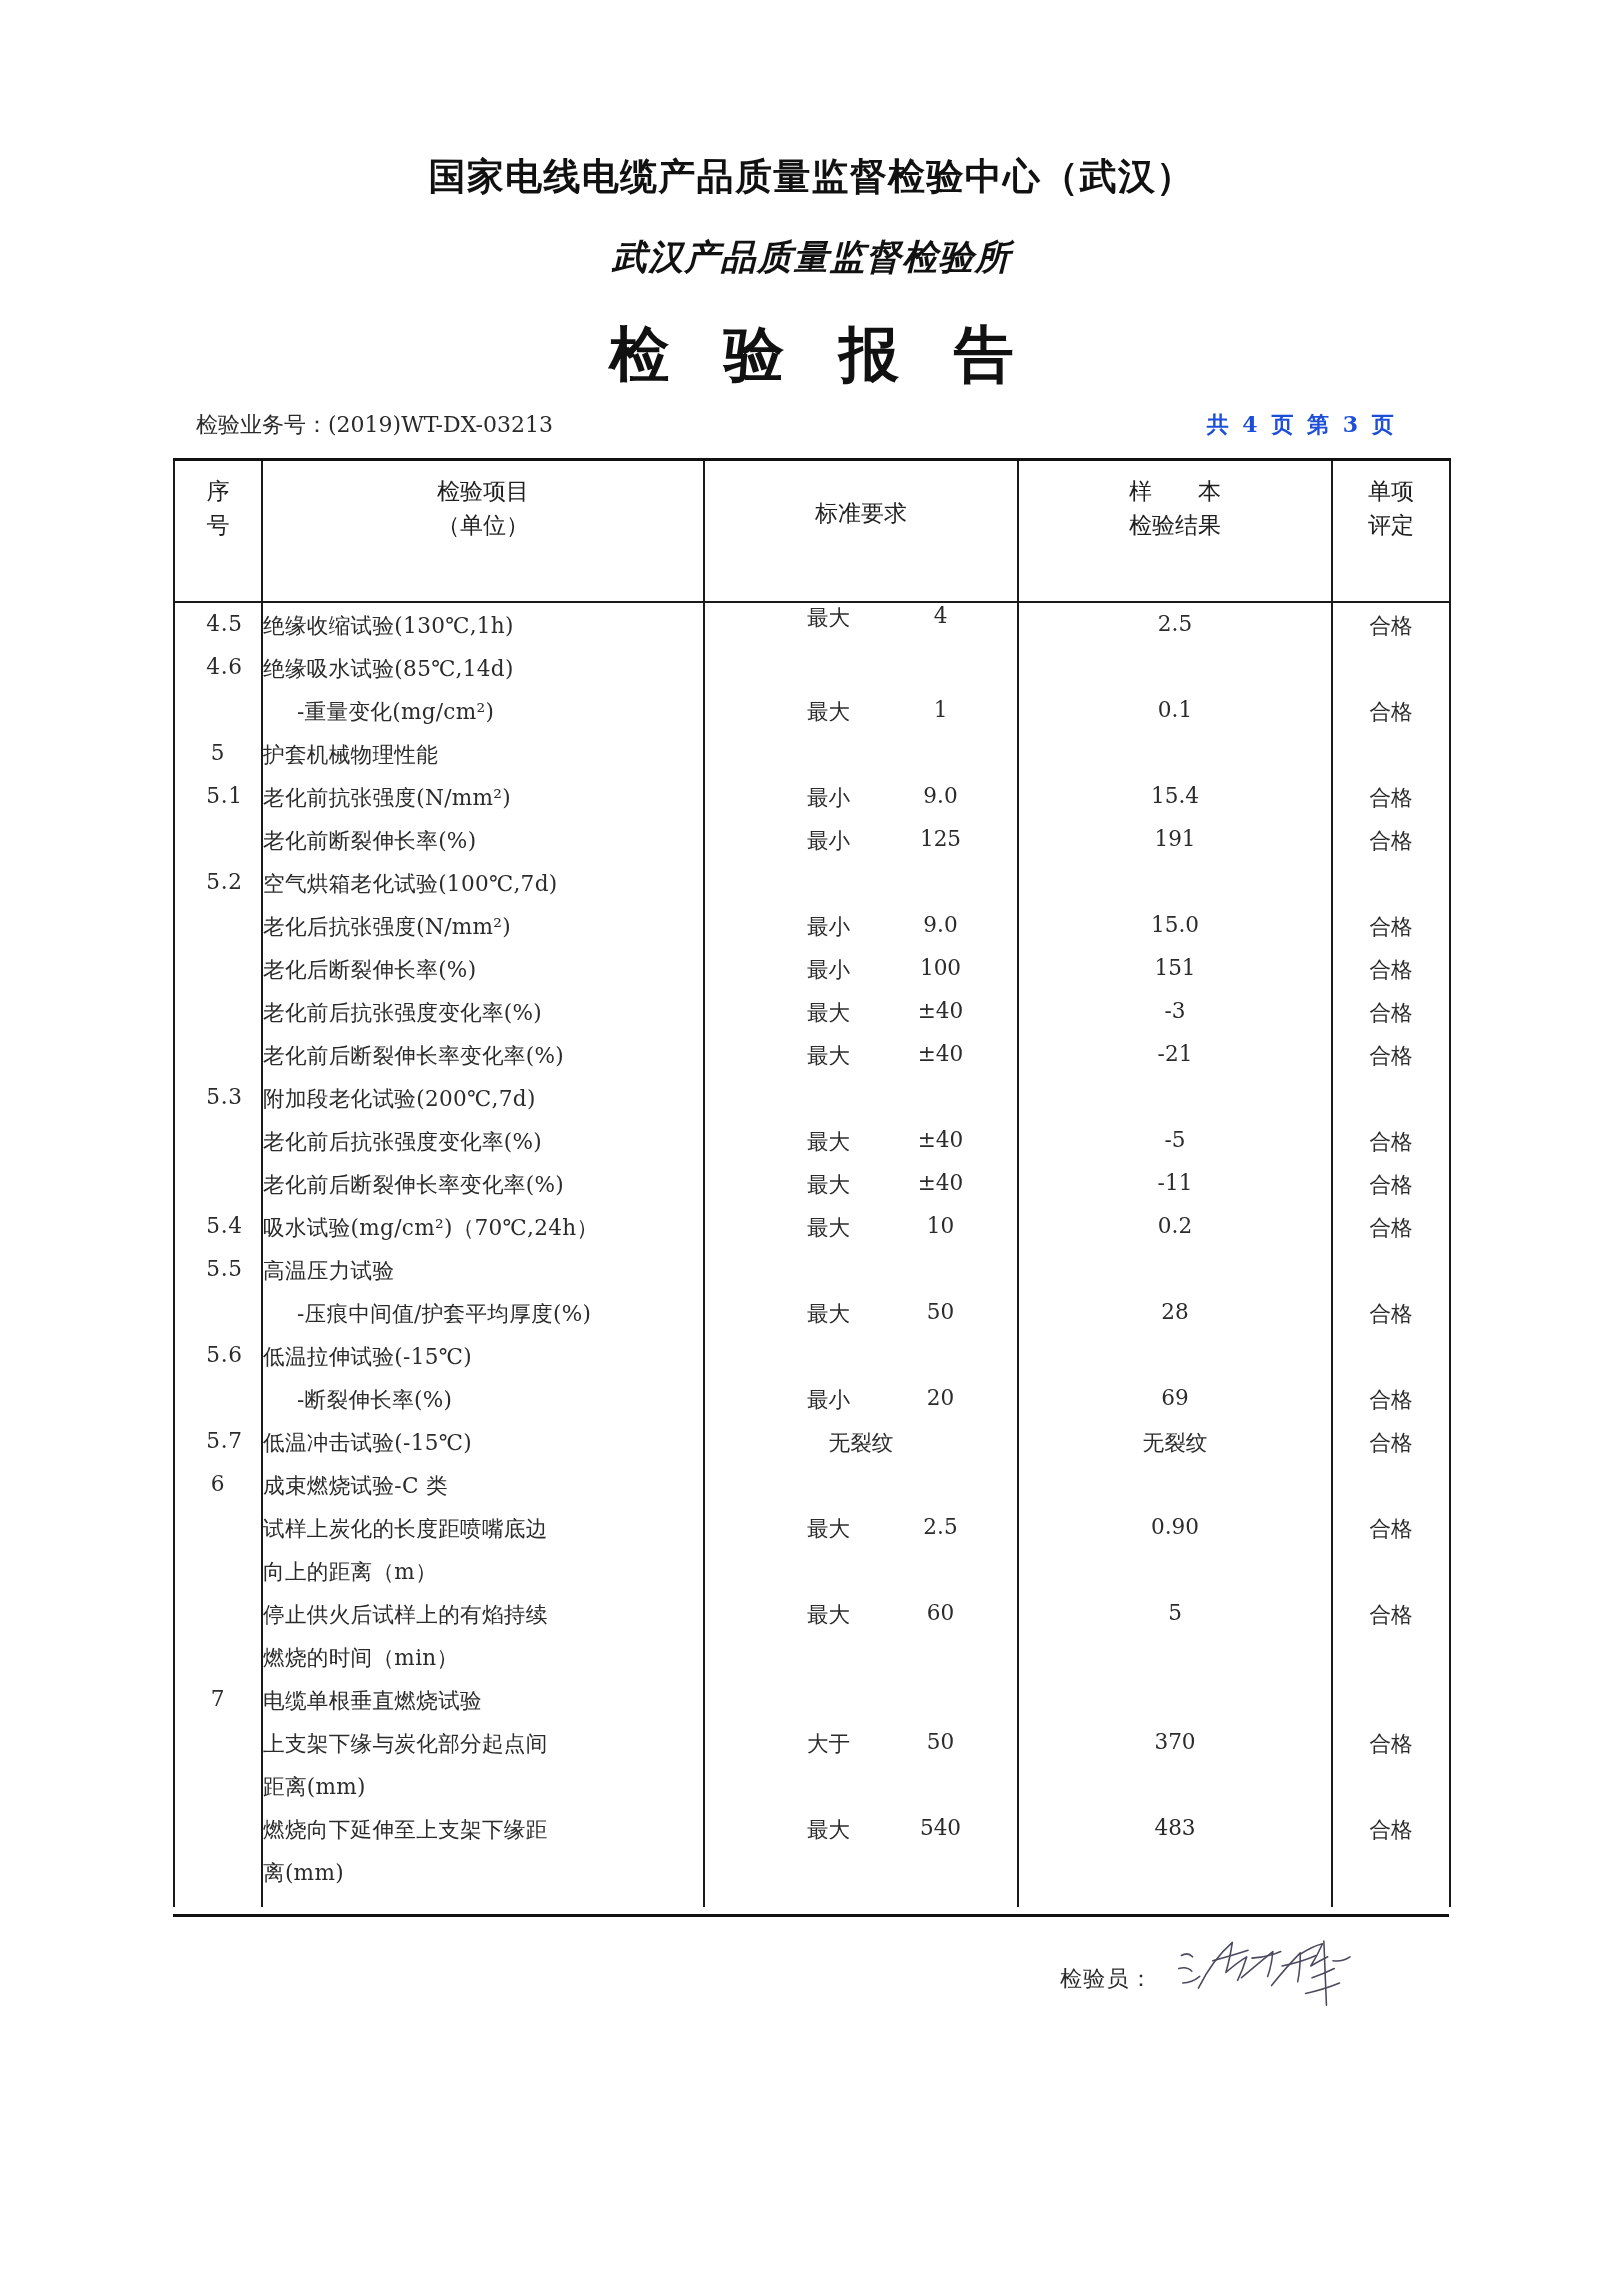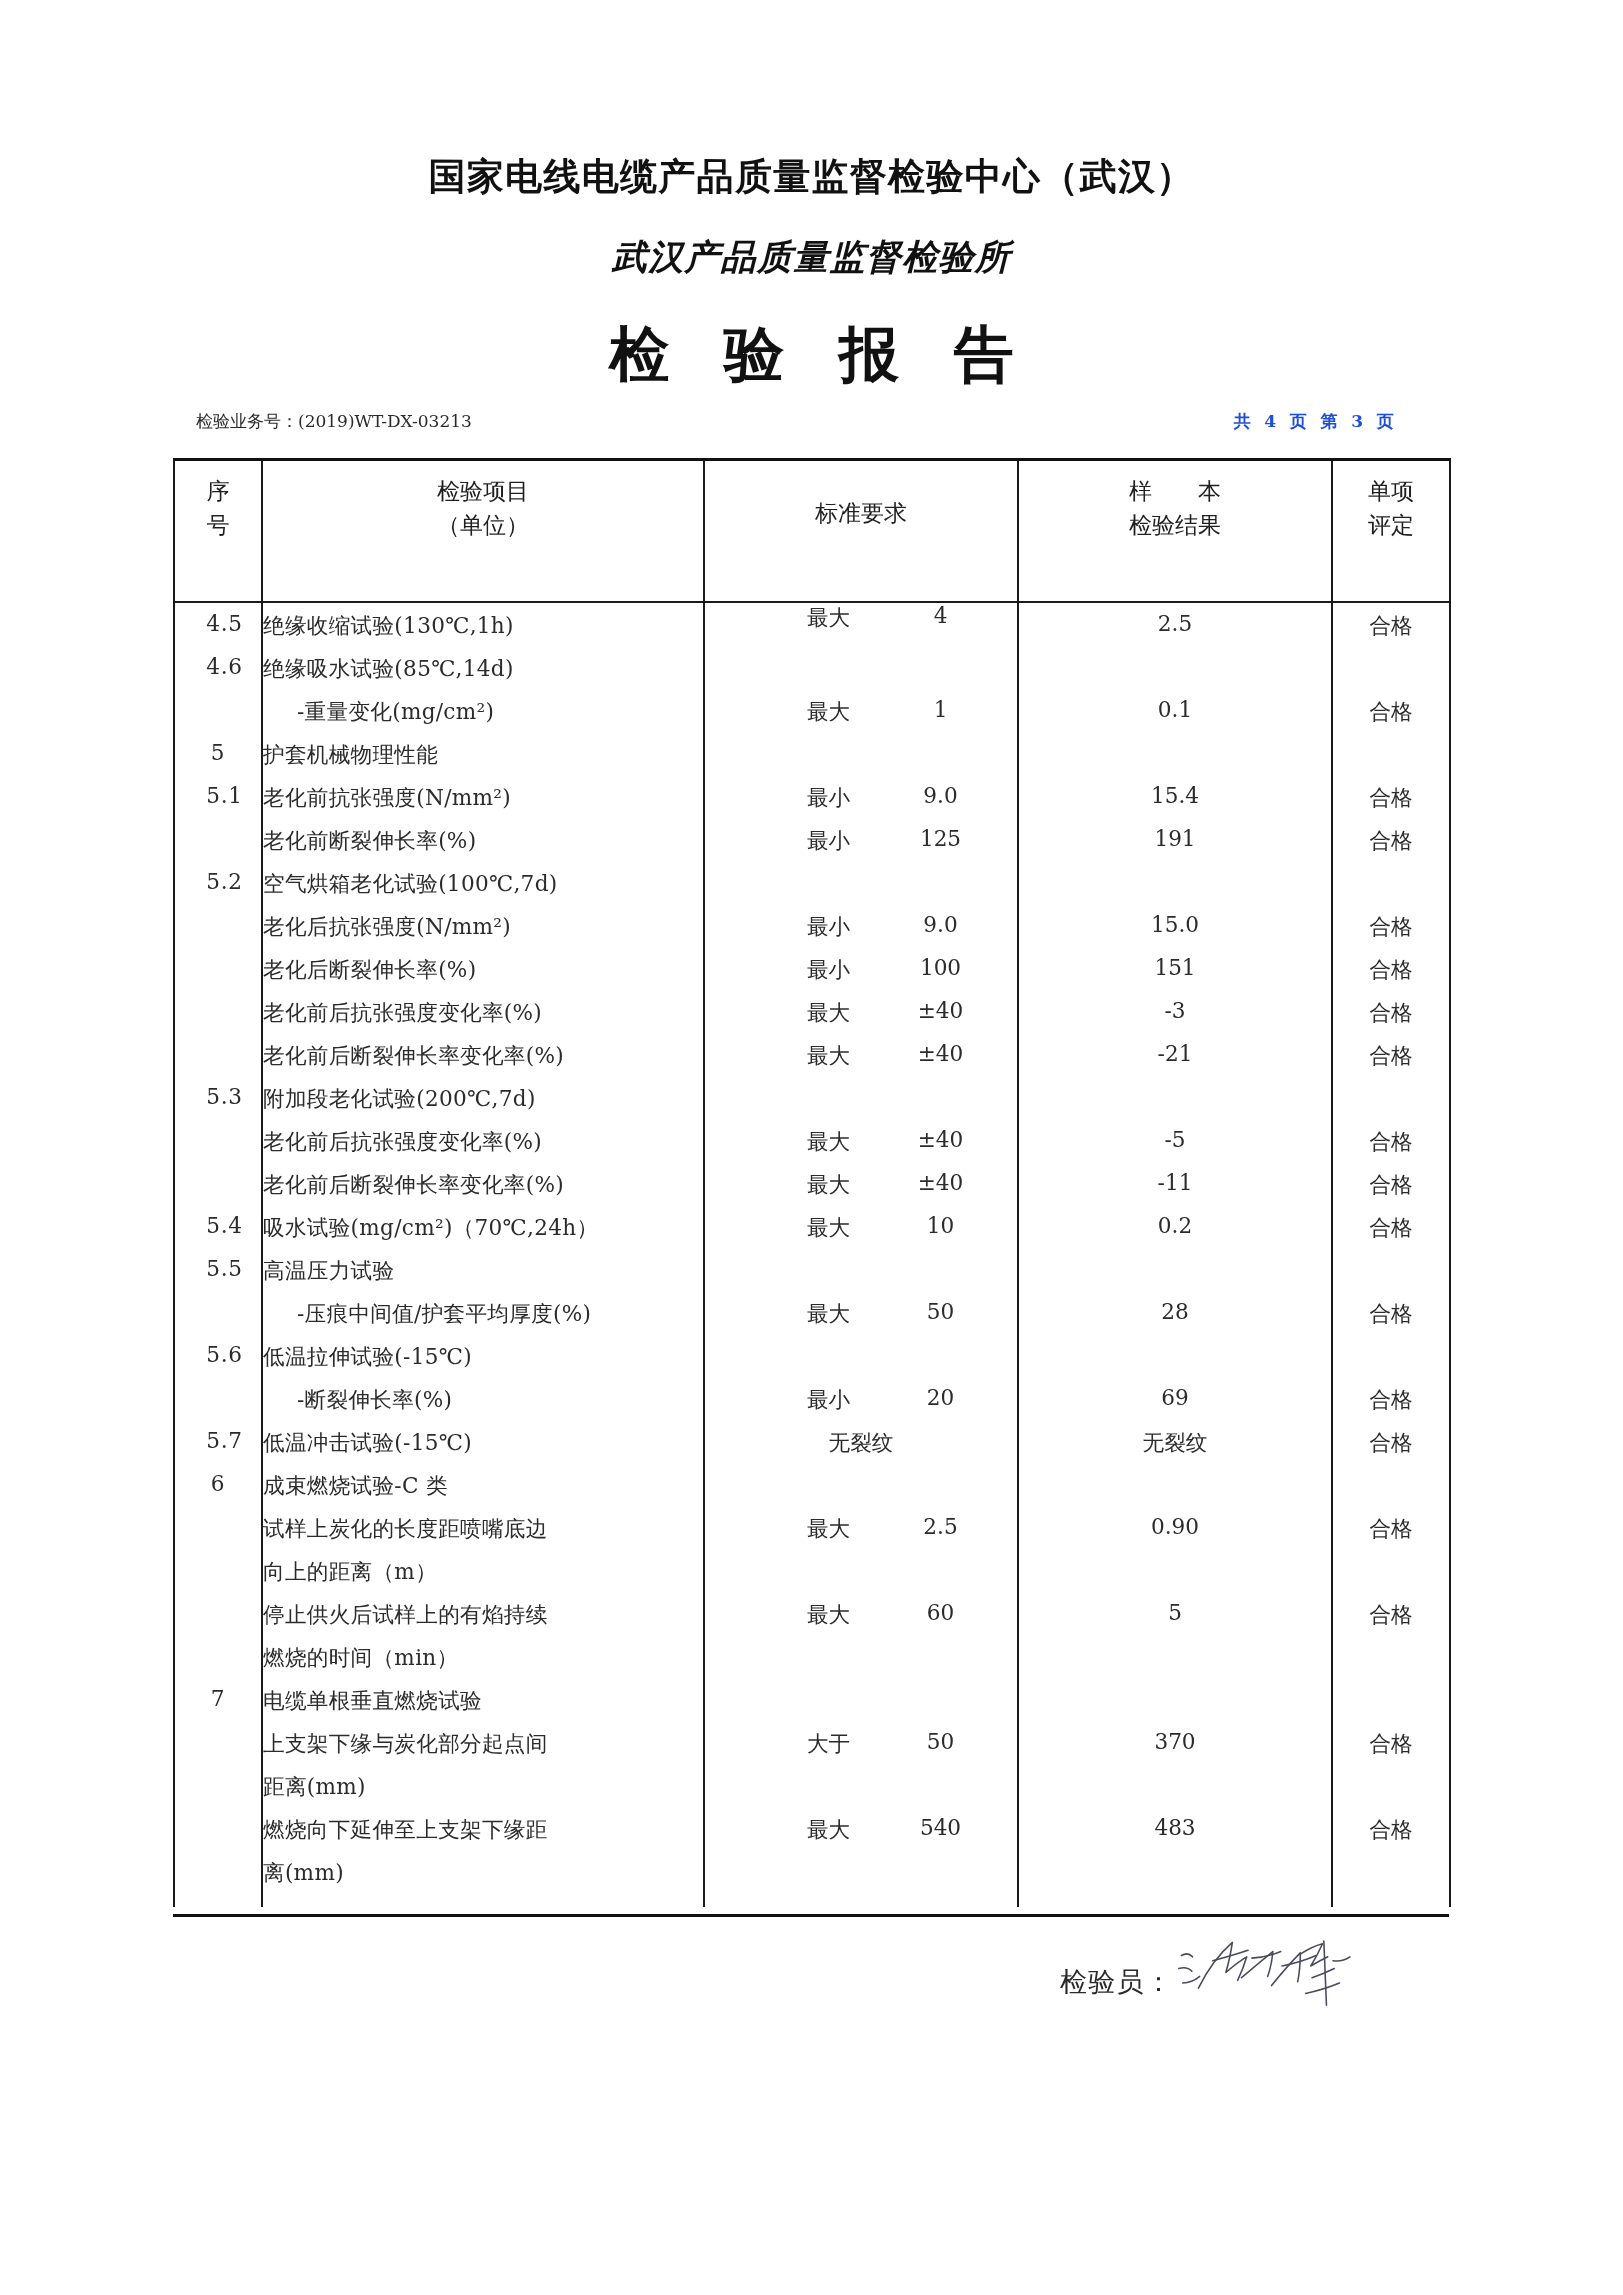--- a/index.html
+++ b/index.html
@@ -56,21 +56,21 @@
     color: #111;
   }
 
   
   .meta-row {
     position: absolute;
     top: 410px;
     left: 196px;
     right: 183px;
     height: 33px;
-    font-size: 17px;
+    font-size: 22px;
   }
   .meta-left {
     position: absolute;
     left: 0;
     top: 0;
     white-space: nowrap;
     color: #2a2a2a;
   }
   .meta-right {
     position: absolute;
@@ -181,21 +181,21 @@
     width: 1276px;
     height: 3.3px;
     background: #111;
   }
 
   
   .footer {
     position: absolute;
     left: 1060px;
     top: 1964px;
-    font-size: 27px;
+    font-size: 22px;
     color: #2a2a2a;
     letter-spacing: 1.3px;
   }
   .signature {
     position: absolute;
     left: 1172px;
     top: 1915px;
     width: 190px;
     height: 98px;
     pointer-events: none;

